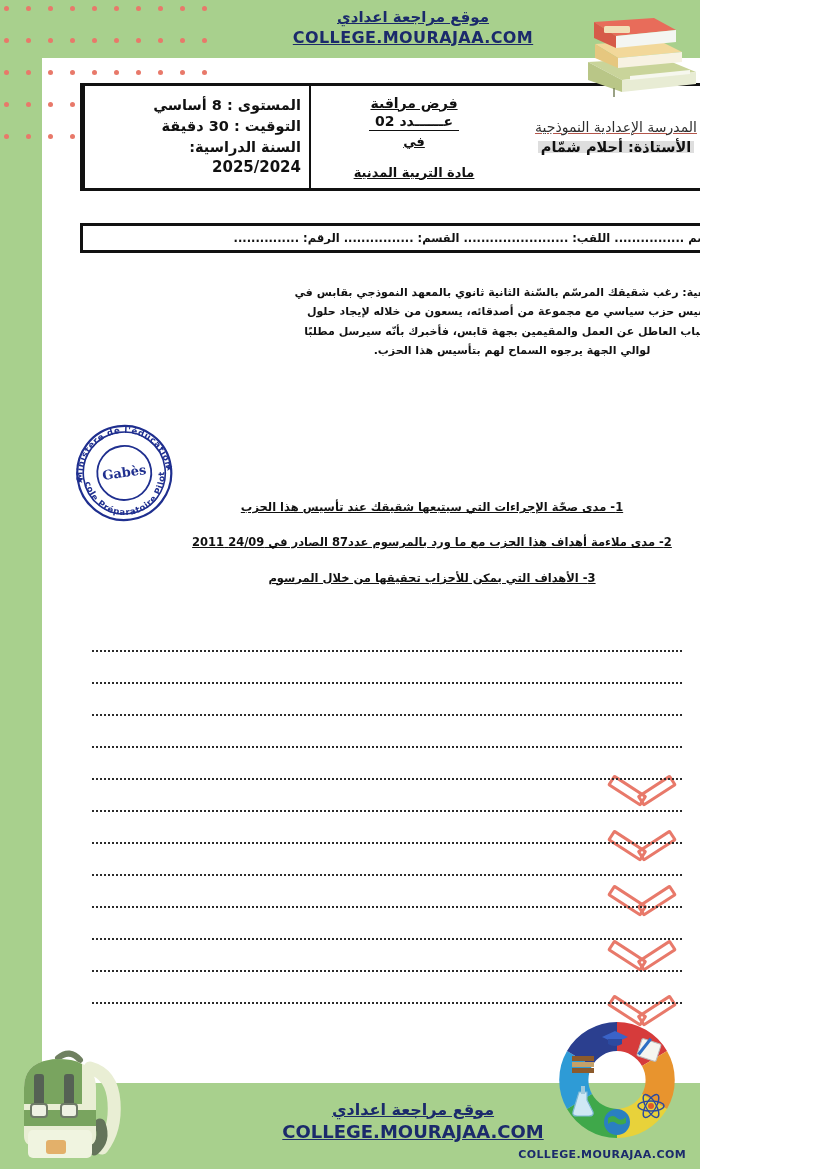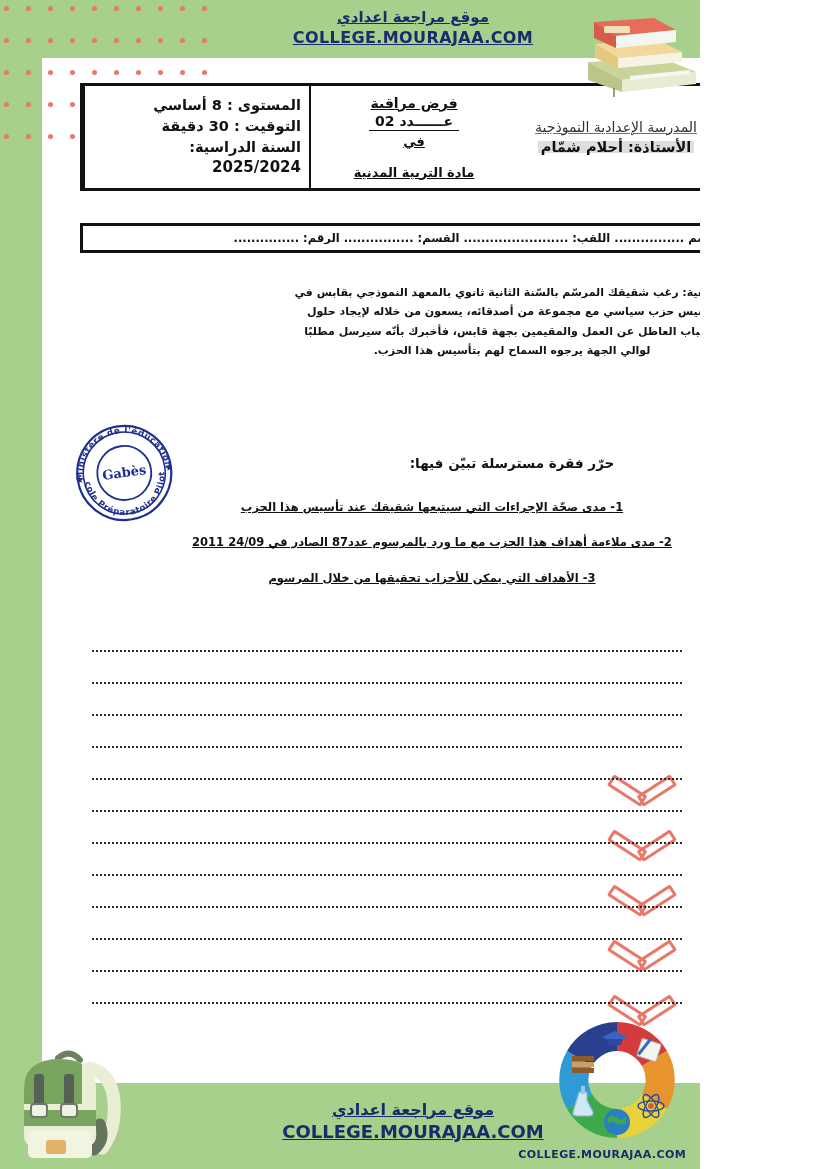--- a/index.html
+++ b/index.html
@@ -483,21 +483,20 @@
         <div class="s2">الأستاذة: أحلام شمّام</div>
       </div>
     </div>
 
     <div class="id-strip">الاسم ................ اللقب: ........................ القسم: ................ الرقم: ...............</div>
 
     <div class="situation">
       <span class="label">الوضعية:</span><span> رغب شقيقك المرسّم بالسّنة الثانية ثانوي بالمعهد النموذجي بقابس في تأسيس حزب سياسي مع مجموعة من أصدقائه، يسعون من خلاله لإيجاد حلول للشباب العاطل عن العمل والمقيمين بجهة قابس، فأخبرك بأنّه سيرسل مطلبًا لوالي الجهة يرجوه السماح لهم بتأسيس هذا الحزب.</span>
     </div>
 
-    <div class="instruction">حرّر فقرة مسترسلة تبيّن فيها:</div>
 
     <div class="questions" id="questions">
         <div class="q">1- مدى صحّة الإجراءات التي سيتبعها شقيقك عند تأسيس هذا الحزب</div>
         <div class="q">2- مدى ملاءمة أهداف هذا الحزب مع ما ورد بالمرسوم عدد87 الصادر في 24/09 2011</div>
         <div class="q">3- الأهداف التي يمكن للأحزاب تحقيقها من خلال المرسوم</div>
       </div>
 
     <div class="answer-lines" id="answerlines">
         <div class="dline"></div>
         <div class="dline"></div>

